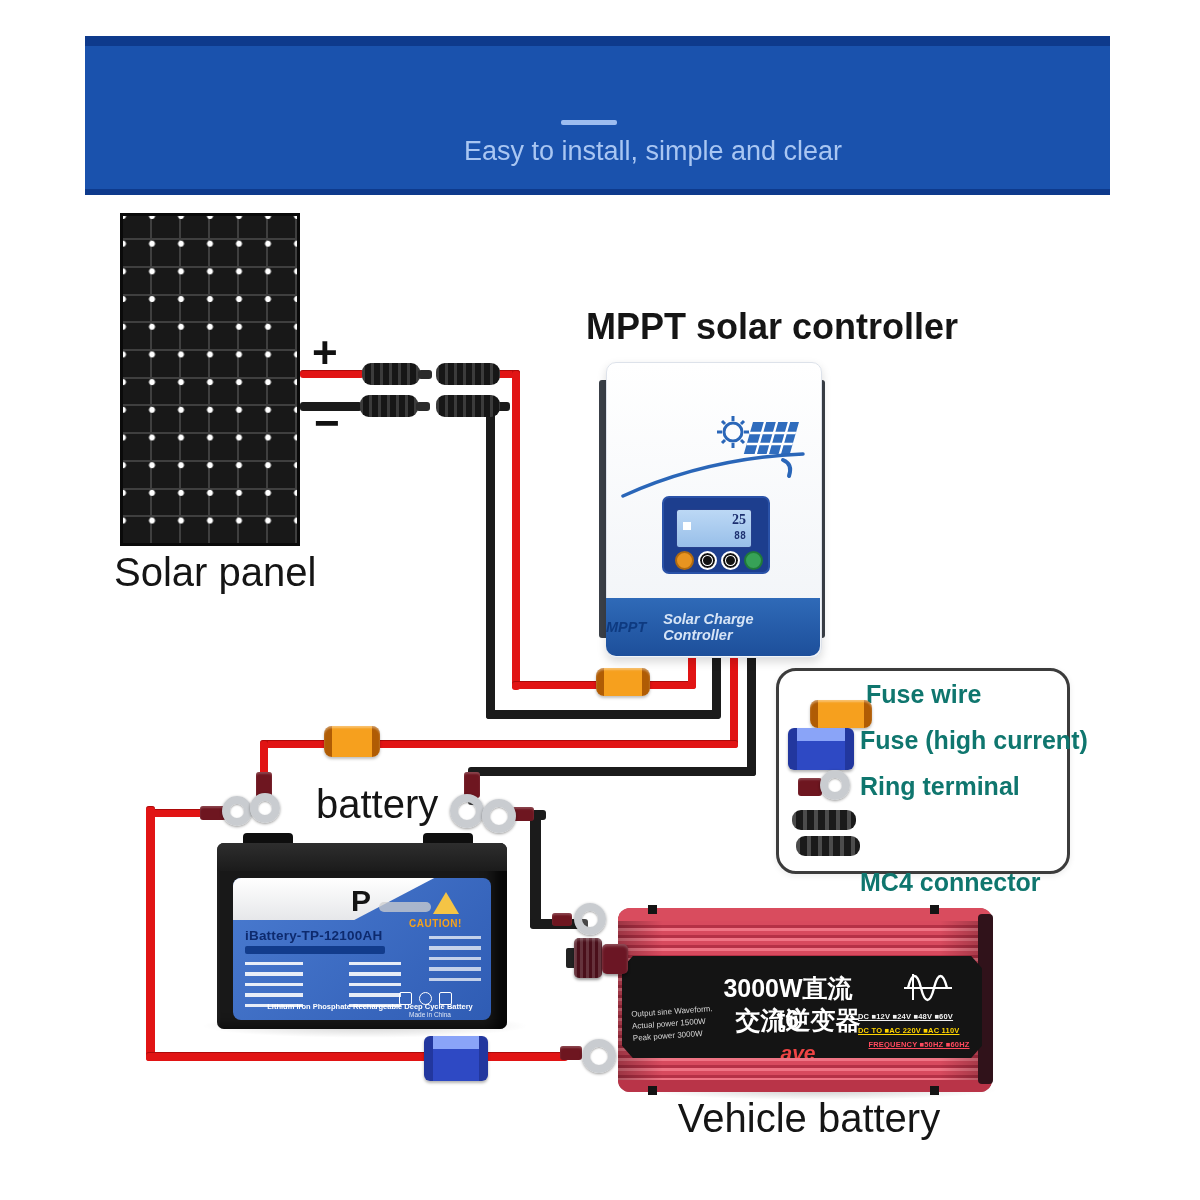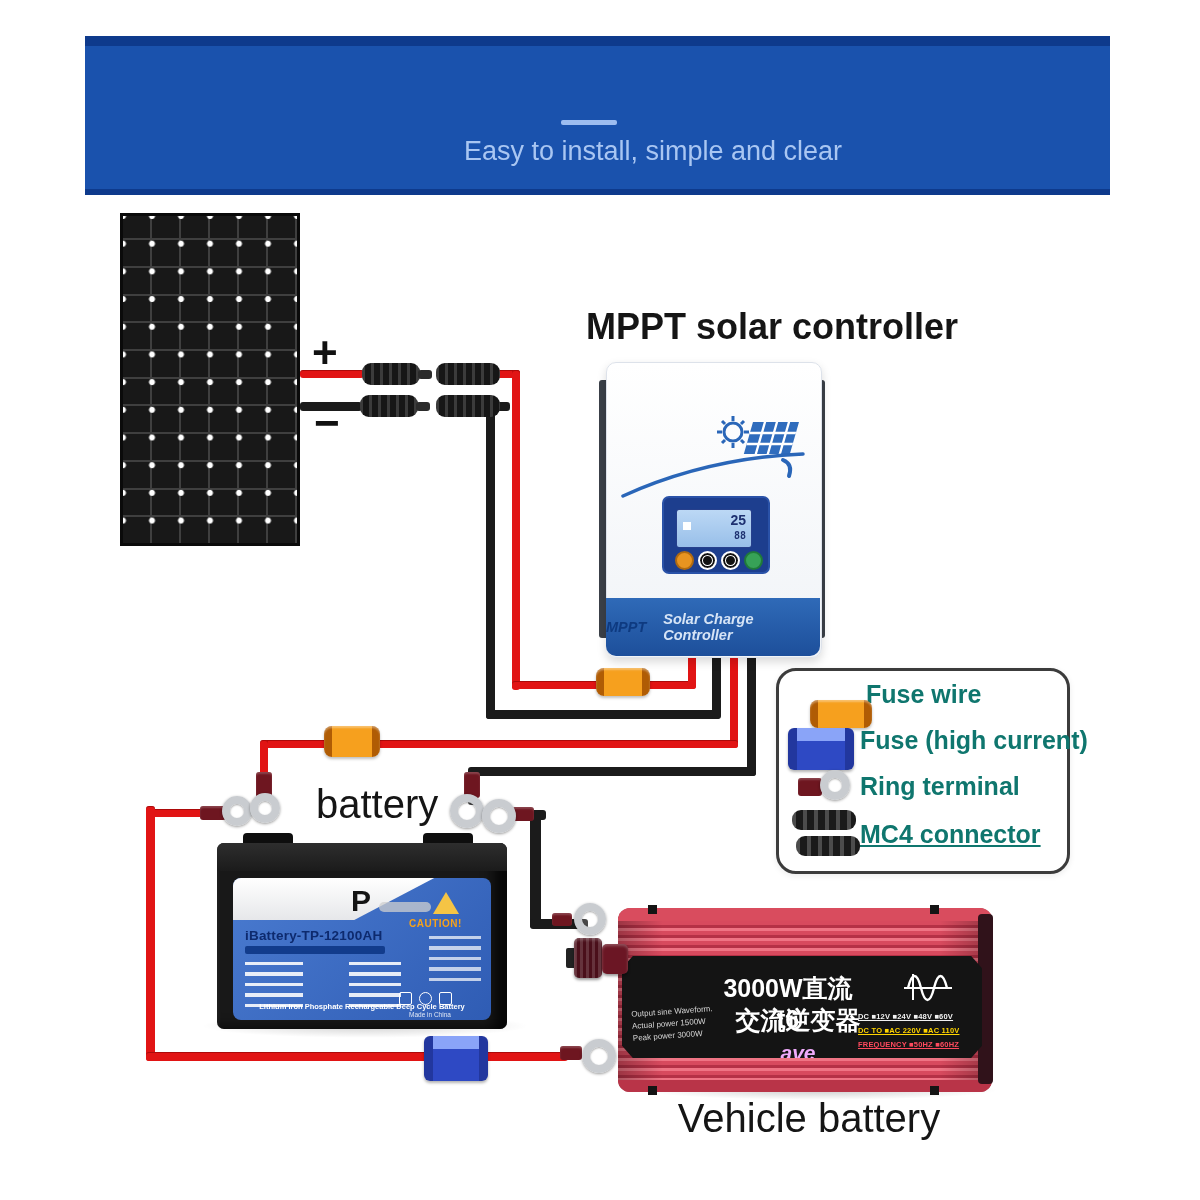--- a/index.html
+++ b/index.html
@@ -111,42 +111,42 @@
   #ctl-bracket-r{left:813px;top:380px;width:12px;height:258px;}
   #ctl-body{left:606px;top:362px;width:214px;height:294px;background:linear-gradient(180deg,#ffffff,#f0f3f7);
             border:1px solid #dde2ea;border-radius:10px;box-shadow:0 4px 10px rgba(0,0,0,.15);}
   #ctl-logo{left:615px;top:396px;width:196px;height:140px;}
   #ctl-display{left:662px;top:496px;width:108px;height:78px;background:#1d3e8e;border:2px solid #2a52a8;
                border-radius:7px;box-sizing:border-box;}
   #ctl-lcd{left:12px;top:11px;width:74px;height:37px;background:linear-gradient(180deg,#bcd8f5,#98bfe9);
            border:1px solid #27408c;border-radius:3px;}
   #ctl-lcd-block{left:6px;top:12px;width:8px;height:8px;background:#fff;}
   #ctl-lcd-value{right:5px;top:2px;font-size:14px;font-weight:700;color:#1d3070;
-                 font-family:Liberation Sans, sans-serif;text-align:center;}
+                 font-family:Liberation Serif, serif;text-align:center;}
   #ctl-lcd-sub{right:5px;top:20px;font-size:10px;font-weight:700;color:#1d3070;
                font-family:"DejaVu Sans Mono",monospace;}
   .ctl-btn{width:15px;height:15px;border-radius:50%;top:53px;}
   #btn-1{left:11px;background:#e89420;border:2px solid #b06a10;}
   #btn-2{left:34px;background:#111;border:2px solid #fff;box-shadow:inset 0 0 0 2px #111,inset 0 0 0 3px #fff;}
   #btn-3{left:57px;background:#111;border:2px solid #fff;box-shadow:inset 0 0 0 2px #111,inset 0 0 0 3px #fff;}
   #btn-4{left:80px;background:#37a257;border:2px solid #1f7a3a;}
   #ctl-band{left:606px;top:598px;width:214px;height:58px;border-radius:0 0 10px 10px;
             background:linear-gradient(180deg,#2f6ab8,#1d4f9b);display:flex;align-items:center;justify-content:center;}
   #ctl-band span{font-size:14.5px;font-style:italic;font-weight:700;}
   #ctl-band .brand{color:#0e3a80;margin-right:17px;}
   #ctl-band .rest{color:#d6e4f6;}
 
   
   #legend{left:776px;top:668px;width:294px;height:206px;background:#fff;border:3px solid #3c3c3c;
           border-radius:20px;box-sizing:border-box;box-shadow:0 2px 6px rgba(0,0,0,.08);}
   .legend-text{color:#0f766e;font-size:25px;font-weight:600;}
   #lg-t1{left:866px;top:680px;}
   #lg-t2{left:860px;top:726px;}
   #lg-t3{left:860px;top:772px;}
-  #lg-t4{left:860px;top:820px;text-decoration:underline;}
+  #lg-t4{left:860px;top:868px;}
   #lg-fuse-orange{left:810px;top:700px;width:62px;height:28px;}
   #lg-fuse-blue{left:788px;top:728px;width:66px;height:42px;}
   #lg-ring-sleeve{left:798px;top:778px;width:24px;height:18px;}
   #lg-ring-ring{left:820px;top:770px;}
   .lg-mc4{background:#1a1a1a;border-radius:9px;
           background-image:repeating-linear-gradient(90deg,rgba(255,255,255,.22) 0 4px,transparent 4px 11px);}
   #lg-mc4-1{left:792px;top:810px;width:64px;height:20px;}
   #lg-mc4-2{left:796px;top:836px;width:64px;height:20px;}
 
   
@@ -171,21 +171,21 @@
   #bat-spec-1{left:12px;top:84px;width:58px;height:52px;}
   #bat-spec-2{left:116px;top:84px;width:52px;height:52px;}
   #bat-spec-3{left:196px;top:58px;width:52px;height:52px;opacity:.8;}
   #bat-tri{left:200px;top:14px;width:0;height:0;border-left:13px solid transparent;
            border-right:13px solid transparent;border-bottom:22px solid #f5c445;}
   #bat-caution{left:176px;top:40px;font-size:10px;font-weight:700;color:#f6a21b;letter-spacing:.5px;}
   .bat-icon{width:13px;height:13px;border:1.5px solid #fff;border-radius:2px;box-sizing:border-box;}
   #bat-ic1{left:166px;top:114px;}
   #bat-ic2{left:186px;top:114px;border-radius:50%;}
   #bat-ic3{left:206px;top:114px;}
-  #bat-footer{left:8px;top:124px;width:242px;text-align:center;font-size:7.5px;font-weight:700;color:#fff;}
+  #bat-footer{left:16px;top:124px;width:242px;text-align:center;font-size:7.5px;font-weight:700;color:#fff;}
   #bat-made{left:176px;top:133px;font-size:6.5px;color:#dfe7f5;}
 
   
   #inv-shadow{left:640px;top:1080px;width:360px;height:20px;border-radius:50%;
               background:radial-gradient(ellipse at center,rgba(0,0,0,.2),rgba(0,0,0,0) 70%);}
   #inv-body{left:618px;top:908px;width:374px;height:184px;border-radius:12px;
     background:
       linear-gradient(90deg,rgba(0,0,0,.28),rgba(0,0,0,0) 12%,rgba(0,0,0,0) 86%,rgba(0,0,0,.3)),
       repeating-linear-gradient(180deg,#ef7484 0 3px,#d84a5e 3px 7px,#b53146 7px 10px);}
   #inv-top{left:618px;top:908px;width:374px;height:13px;background:#d94c5e;border-radius:12px 12px 0 0;}
@@ -194,26 +194,26 @@
   .inv-notch{background:#141414;}
   #inv-n1{left:648px;top:905px;width:9px;height:9px;}
   #inv-n2{left:930px;top:905px;width:9px;height:9px;}
   #inv-n3{left:648px;top:1086px;width:9px;height:9px;}
   #inv-n4{left:930px;top:1086px;width:9px;height:9px;}
   #inv-panel{left:622px;top:956px;width:360px;height:102px;background:#141414;
     clip-path:polygon(3% 0,97% 0,100% 12%,100% 88%,97% 100%,3% 100%,0 88%,0 12%);}
   #inv-left-lines{left:10px;top:50px;transform:rotate(-4deg);color:#d5d5d5;font-size:8px;line-height:12px;}
   #inv-line1{left:96px;top:16px;width:140px;text-align:center;font-size:25px;font-weight:700;color:#fff;}
   #inv-line2{left:96px;top:48px;width:160px;text-align:center;font-size:25px;font-weight:700;color:#fff;}
-  #inv-line2 .ghost{color:#f0abfc;font-style:italic;font-size:21px;font-weight:600;}
+  #inv-line2 .ghost{color:#ef4444;font-style:italic;font-size:21px;font-weight:600;}
   #inv-sine{left:278px;top:10px;width:56px;height:42px;}
   .inv-spec{left:236px;width:122px;font-size:7.5px;font-weight:600;letter-spacing:.2px;white-space:nowrap;text-decoration:underline;}
   #inv-spec-1{top:56px;color:#f2f2f2;}
   #inv-spec-2{top:70px;color:#ffd400;}
-  #inv-spec-3{top:84px;color:#ff4a5e;}
+  #inv-spec-3{top:84px;color:#ff4a5e;text-align:center;}
   .knob{border-radius:5px;box-shadow:inset 0 2px 3px rgba(255,255,255,.25),0 2px 3px rgba(0,0,0,.4);}
   #inv-knob-bolt{left:566px;top:948px;width:10px;height:20px;background:#222;border-radius:2px;}
   #inv-knob-1{left:574px;top:938px;width:28px;height:40px;background:#4a0f1a;
               background-image:repeating-linear-gradient(90deg,rgba(255,255,255,.15) 0 3px,transparent 3px 6px);}
   #inv-knob-2{left:602px;top:944px;width:26px;height:30px;background:#6b1624;}
 
   .txt{position:absolute;}
 </style>
 </head>
 <body>
@@ -221,20 +221,21 @@
 <div class="canvas">
 
   <div class="abs" id="banner">
     <div class="abs" id="banner-topstrip"></div>
     <div class="abs" id="banner-divider"></div>
     <div class="abs" id="banner-subtitle">Easy to install, simple and clear</div>
     <div class="abs" id="banner-botstrip"></div>
   </div>
 
   <div class="abs" id="solar-panel"></div>
+  <div class="abs biglabel txt" id="lbl-solar">Solar panel</div>
   <div class="abs txt" id="sign-plus">+</div>
   <div class="abs txt" id="sign-minus">−</div>
 
   <div class="abs wr" id="w-r1"></div>
   <div class="abs wr" id="w-r2"></div>
   <div class="abs wr" id="w-r3"></div>
   <div class="abs wr" id="w-r4"></div>
   <div class="abs wr" id="w-r5"></div>
   <div class="abs wr" id="w-r6"></div>
 

